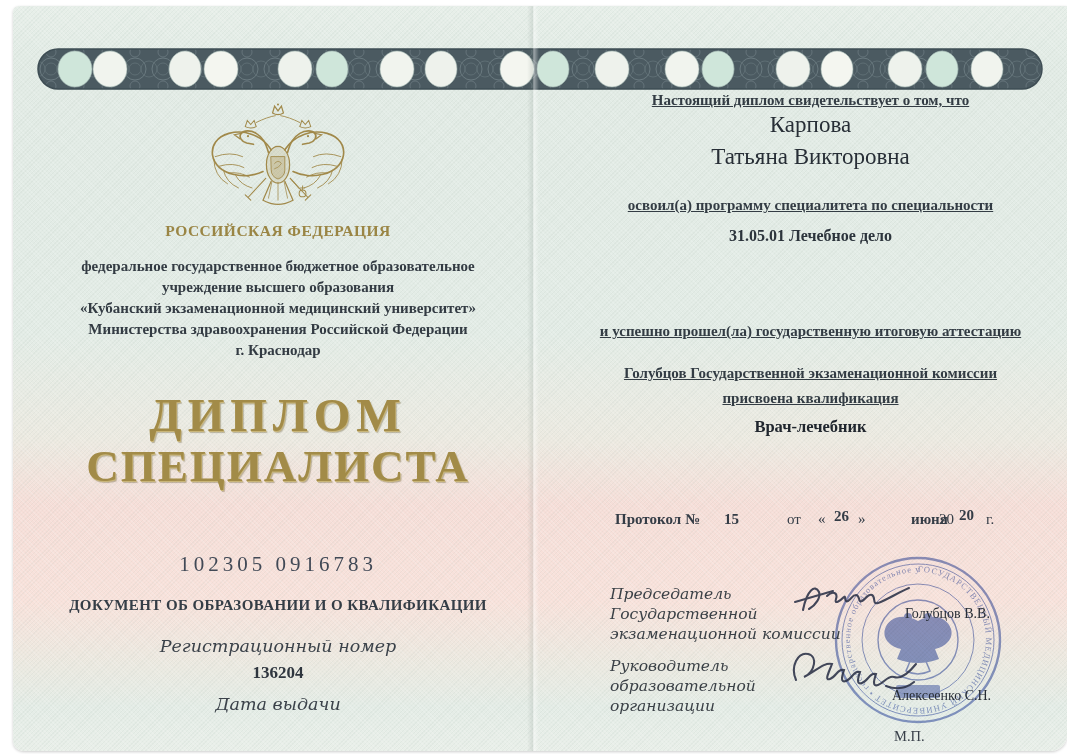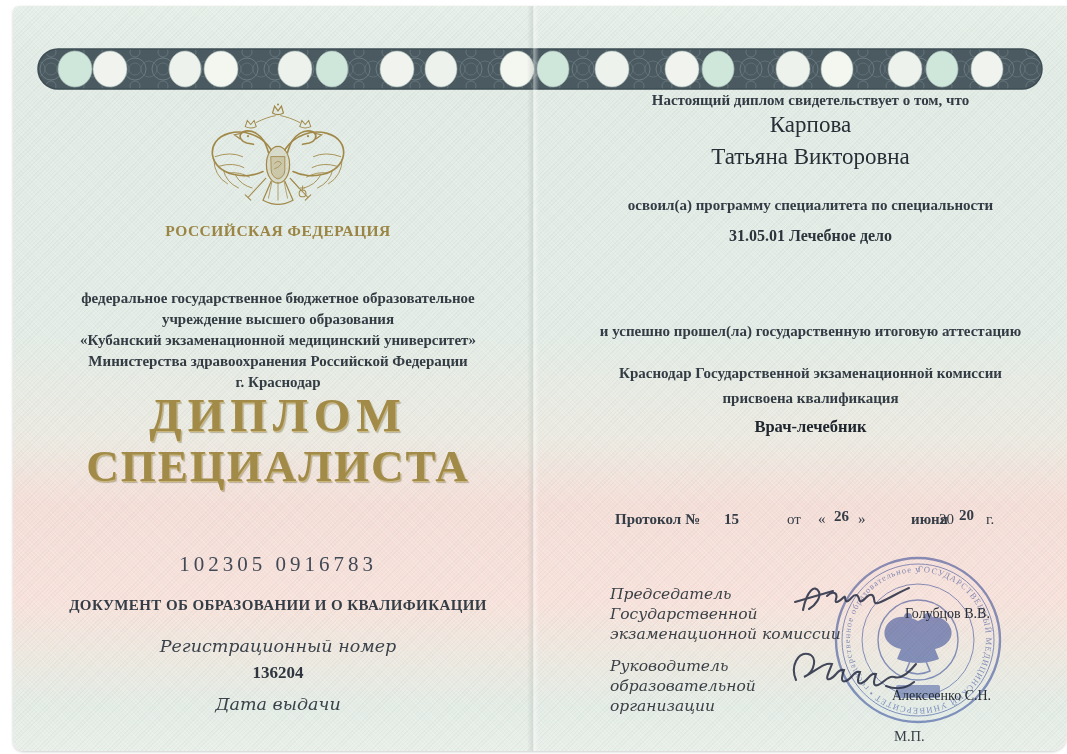--- a/index.html
+++ b/index.html
@@ -18,26 +18,26 @@
            repeating-linear-gradient(45deg, rgba(255,255,255,.16) 0 1px, transparent 1px 3px),
            repeating-linear-gradient(-45deg, rgba(130,155,145,.07) 0 1px, transparent 1px 3px);}
   .fold{position:absolute;left:514px;top:0;bottom:0;width:12px;pointer-events:none;
          background:linear-gradient(90deg, transparent, rgba(108,124,116,.16) 45%, rgba(255,255,255,.45) 58%, transparent);}
   .band{position:absolute;left:24px;top:42px;}
 
   .col-left{position:absolute;left:0;top:0;width:530px;height:100%;}
   .col-right{position:absolute;left:545px;top:0;width:505px;height:100%;}
   .abs{position:absolute;left:0;width:100%;text-align:center;}
 
-  .ink{color:#333c44;}
+  .ink{color:#333c44;text-decoration:underline;}
   .gold{color:#9a8544;}
 
   .arms{position:absolute;left:50%;transform:translateX(-50%);top:95px;}
   .country{top:216px;font-size:15.5px;font-weight:bold;letter-spacing:.5px;}
-  .inst{top:250px;font-size:15px;font-weight:bold;line-height:21px;color:#333b43;margin-top:32px;}
+  .inst{top:250px;font-size:15px;font-weight:bold;line-height:21px;color:#333b43;}
   .big-title{font-weight:bold;color:#a28b48;
       text-shadow:.5px .5px 0 #c9b67a, 1.5px 1.5px 1px rgba(92,76,32,.35);}
   .t1{top:382px;font-size:47px;letter-spacing:6px;}
   .t2{top:434px;font-size:45px;letter-spacing:2px;}
   .serial{top:546px;font-size:21px;letter-spacing:4px;color:#414956;}
   .doctype{top:591px;font-size:15px;font-weight:bold;letter-spacing:.4px;color:#343d46;}
   .script{font-family:"DejaVu Serif", serif;font-style:italic;color:#3b424a;}
   .reglabel{top:630px;font-size:17.5px;}
   .regnum{top:657px;font-size:17px;font-weight:bold;color:#2f363f;}
   .datelabel{top:688px;font-size:17.5px;}
@@ -174,21 +174,21 @@
     <div class="col-right">
 
       <div class="abs intro ink">Настоящий диплом свидетельствует о том, что</div>
       <div class="abs lastname">Карпова</div>
       <div class="abs firstname">Татьяна Викторовна</div>
 
       <div class="abs program ink">освоил(а) программу специалитета по специальности</div>
       <div class="abs specialty">31.05.01 Лечебное дело</div>
 
       <div class="abs attest ink">и успешно прошел(ла) государственную итоговую аттестацию</div>
-      <div class="abs commission ink">Краснодар Государственной экзаменационной комиссии</div>
+      <div class="abs commission ink">Голубцов Государственной экзаменационной комиссии</div>
       <div class="abs quallabel ink">присвоена квалификация</div>
       <div class="abs qualname">Врач-лечебник</div>
 
       <div class="protocol">
         <span class="p-label">Протокол №</span>
         <span class="p-num">15</span>
         <span class="p-from">от</span>
         <span class="p-oq">«</span>
         <span class="p-day">26</span>
         <span class="p-cq">»</span>

